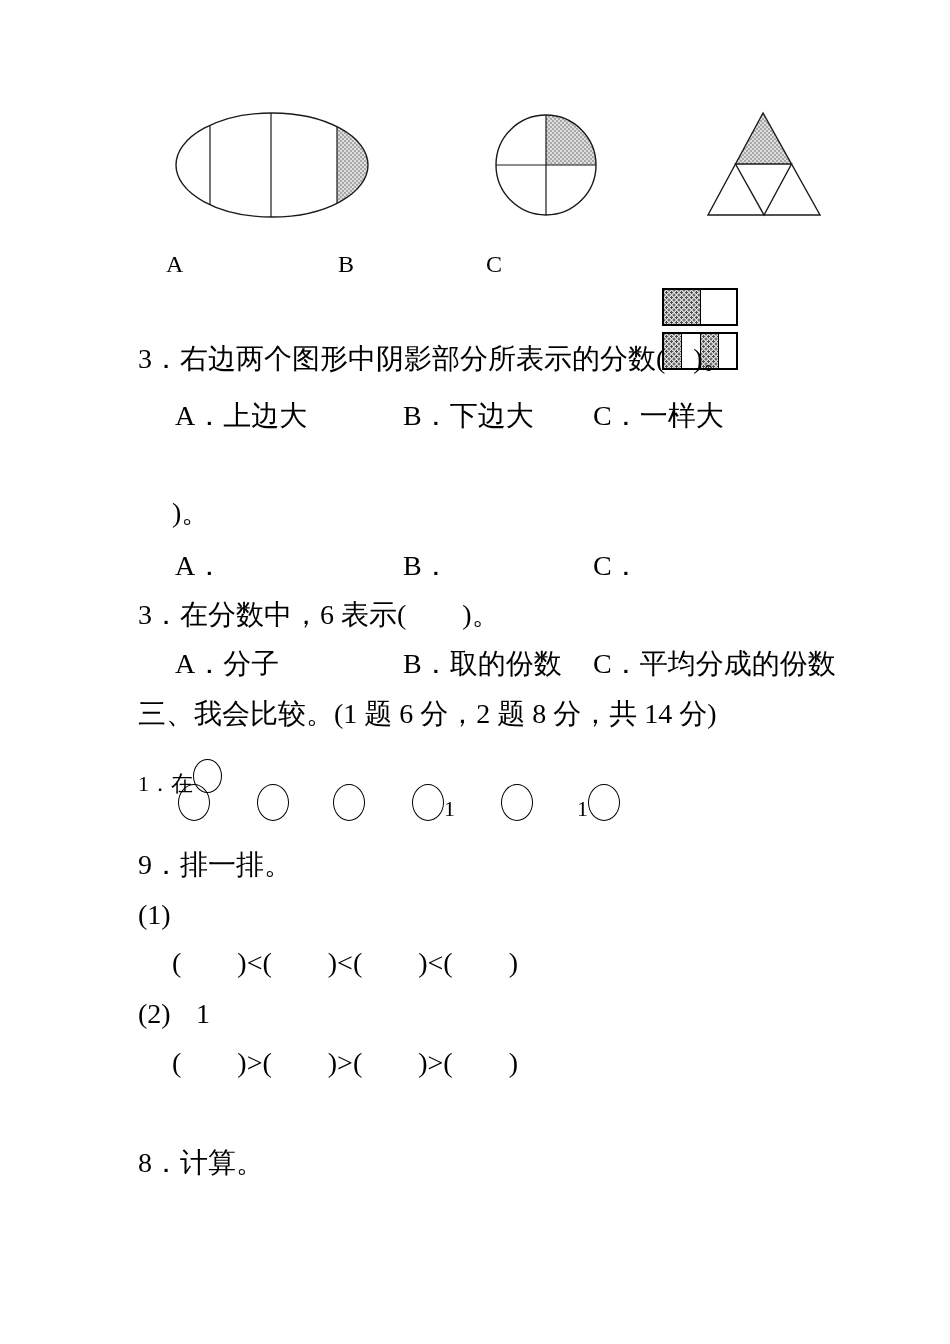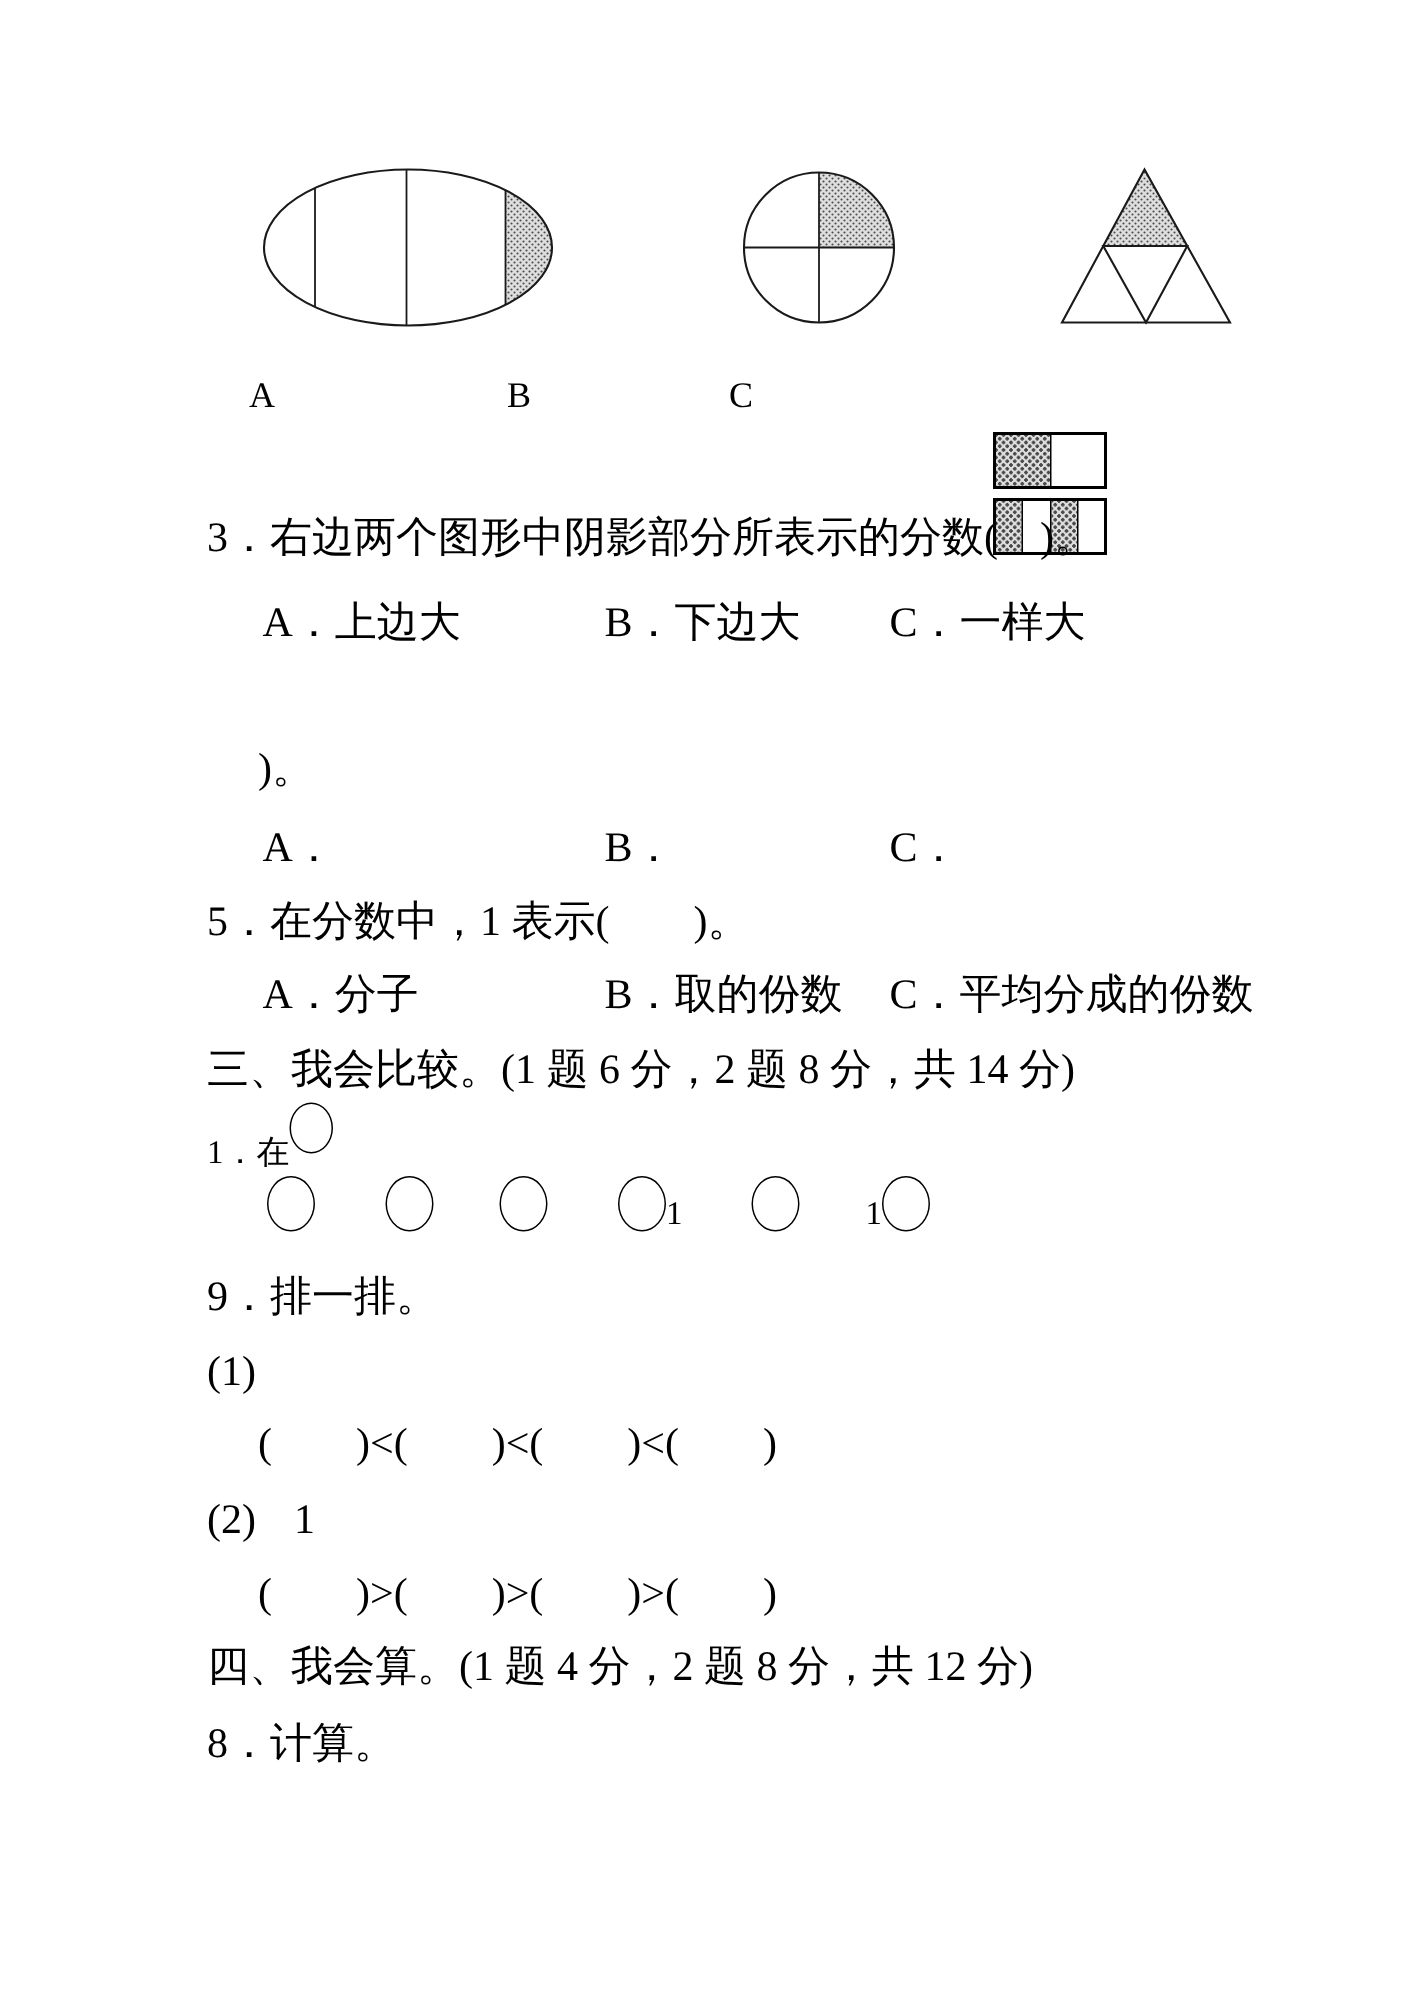--- a/index.html
+++ b/index.html
@@ -16,24 +16,25 @@
     position: absolute;
     font-size: 28px;
     line-height: 26px;
     white-space: pre;
     color: #000;
   }
   .fig-label { font-size: 24px; }
   .flexline {
     position: absolute;
     display: flex;
-    align-items: flex-end;
+    align-items: flex-start;
     font-size: 22px;
     line-height: 26px;
     white-space: pre;
+    margin-top: 24px;
   }
   .inline-circle {
     width: 29px; height: 34px;
     border: 1.5px solid #000;
     border-radius: 50%;
     box-sizing: border-box;
     position: relative;
     top: -12px;
     flex: none;
     background: #fff;
@@ -130,21 +131,21 @@
   <div class="tline" style="left:138px;top:346px">3．右边两个图形中阴影部分所表示的分数(　)。</div>
   <div class="tline" style="left:175px;top:403px">A．上边大</div>
   <div class="tline" style="left:403px;top:403px">B．下边大</div>
   <div class="tline" style="left:593px;top:403px">C．一样大</div>
 
   <div class="tline" style="left:172px;top:500px">)。</div>
   <div class="tline" style="left:175px;top:553px">A．</div>
   <div class="tline" style="left:403px;top:553px">B．</div>
   <div class="tline" style="left:593px;top:553px">C．</div>
 
-  <div class="tline" style="left:138px;top:602px">5．在分数中，1 表示(　　)。</div>
+  <div class="tline" style="left:138px;top:602px">3．在分数中，6 表示(　　)。</div>
   <div class="tline" style="left:175px;top:651px">A．分子</div>
   <div class="tline" style="left:403px;top:651px">B．取的份数</div>
   <div class="tline" style="left:593px;top:651px">C．平均分成的份数</div>
 
   <div class="tline" style="left:138px;top:701px">三、我会比较。(1 题 6 分，2 题 8 分，共 14 分)</div>
 
   <div class="flexline" style="left:138px;top:747px">
     <span>1．在</span>
     <span class="inline-circle"></span>
   </div>
@@ -182,16 +183,15 @@
 
   <div class="tline" style="left:138px;top:852px">9．排一排。</div>
 
   <div class="tline" style="left:138px;top:902px">(1)</div>
   <div class="tline" style="left:172px;top:950px">(　　)&lt;(　　)&lt;(　　)&lt;(　　)</div>
 
   <div class="tline" style="left:138px;top:1001px">(2)</div>
   <div class="tline" style="left:196px;top:1001px">1</div>
   <div class="tline" style="left:172px;top:1050px">(　　)&gt;(　　)&gt;(　　)&gt;(　　)</div>
 
-  <div class="tline" style="left:138px;top:1099px">四、我会算。(1 题 4 分，2 题 8 分，共 12 分)</div>
   <div class="tline" style="left:138px;top:1150px">8．计算。</div>
 
 </div>
 
 </body></html>

